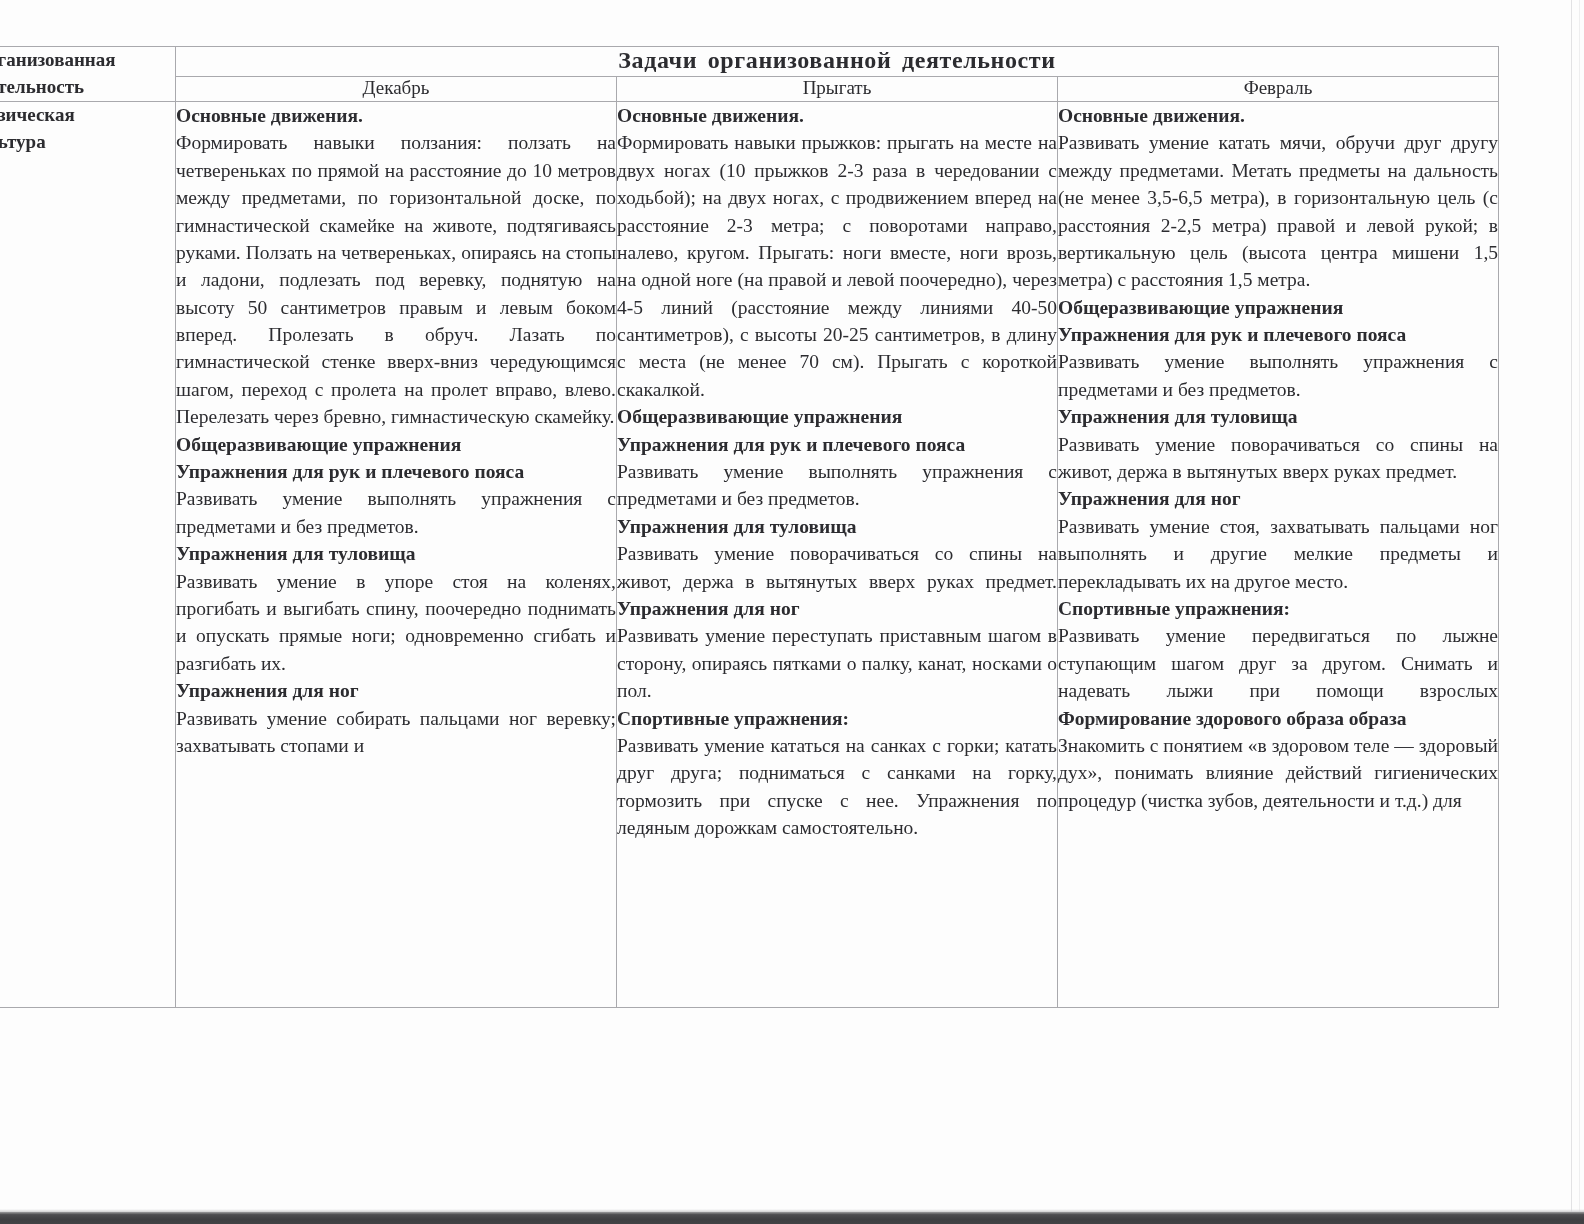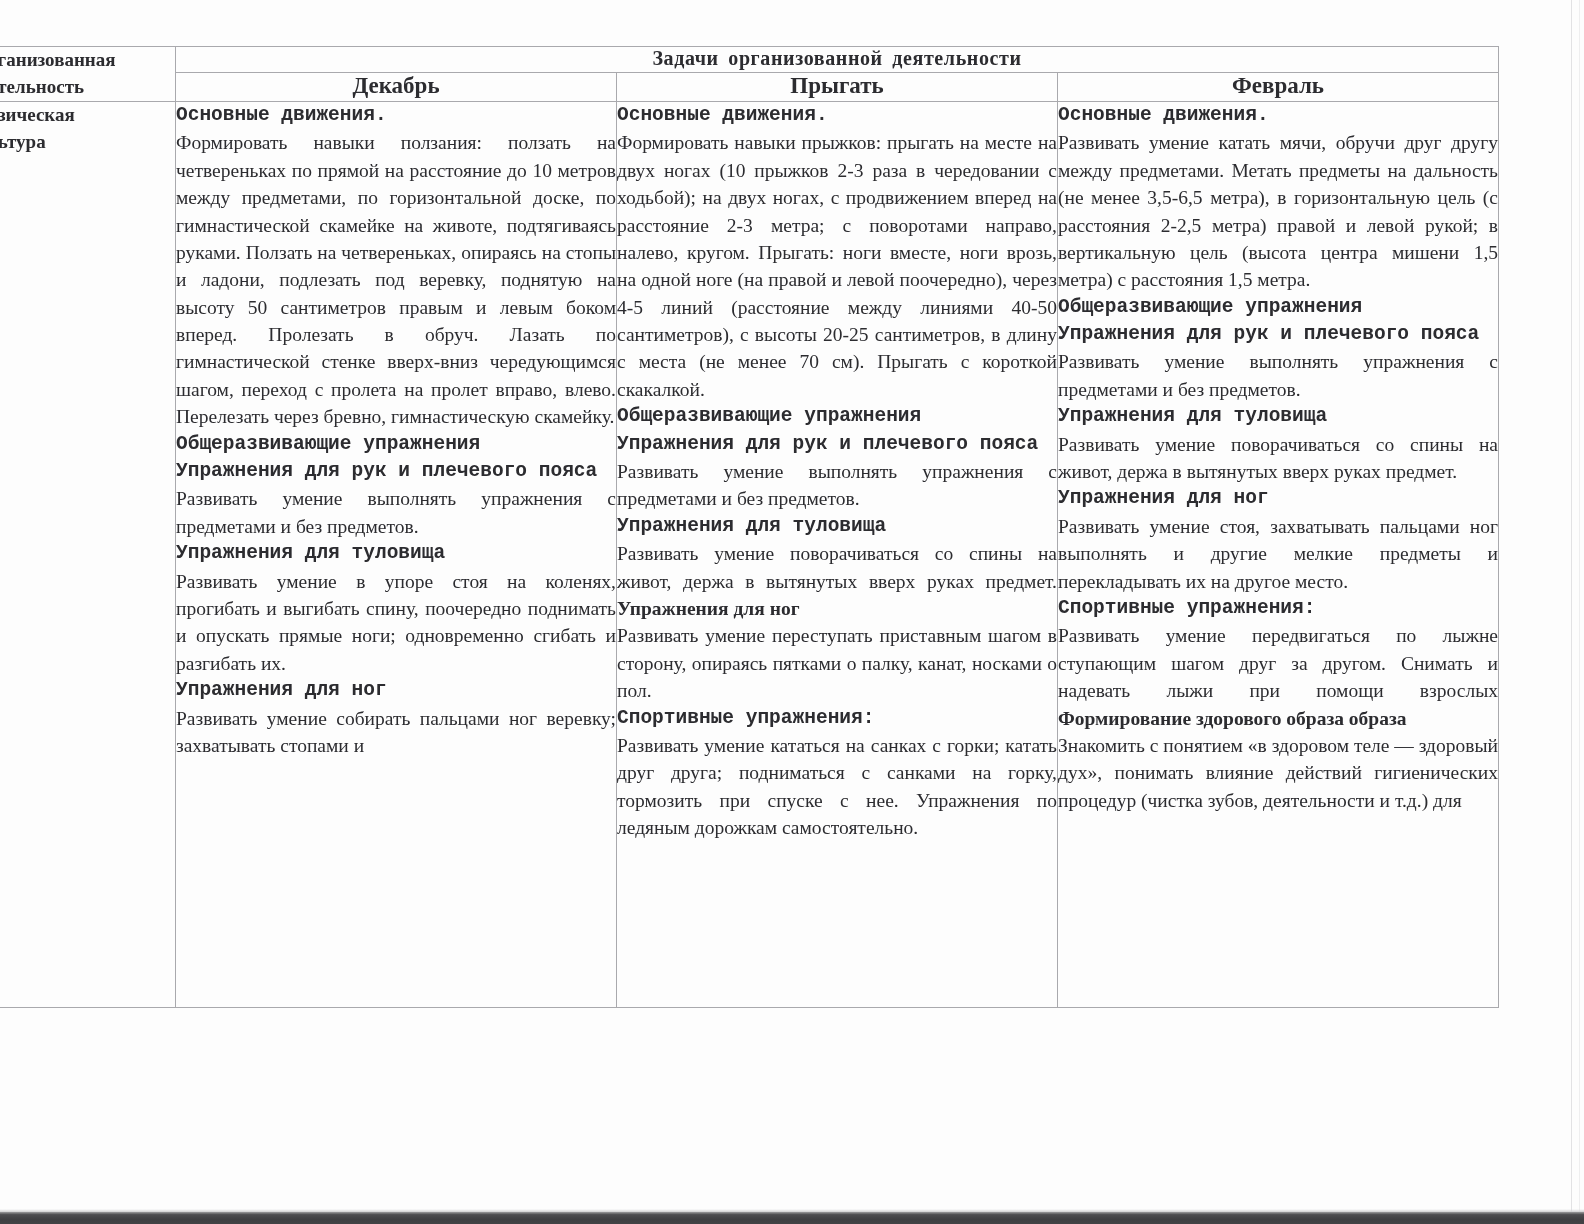--- a/index.html
+++ b/index.html
@@ -76,46 +76,45 @@
 
   .cell-label {
     padding: 10px 12px 10px 14px;
     font-weight: bold;
     font-size: 19px;
     line-height: 1.42;
   }
   .cell-span-head {
     text-align: center;
     font-weight: bold;
-    font-size: 20px;
+    font-size: 24px;
     letter-spacing: .6px;
     padding: 16px 8px 18px;
     word-spacing: 4px;
   }
   .cell-month {
     text-align: center;
-    font-weight: bold;
-    font-size: 23px;
+    font-weight: normal;
+    font-size: 19px;
     padding: 9px 6px 10px;
   }
   .cell-body {
     padding: 10px 13px 12px 13px;
     font-size: 19.5px;
     line-height: 1.405;
     text-align: justify;
     text-justify: inter-word;
     hyphens: none;
   }
   .cell-body p {
     margin: 0;
   }
   .cell-body p.head {
     font-weight: bold;
     text-align: left;
-    font-family: Liberation Mono, monospace;
   }
   .cell-body b { font-weight: bold; }
 
   
   .row-body td { height: 905px; }
   .clip {
     max-height: 902px;
     overflow: hidden;
   }
 </style>

